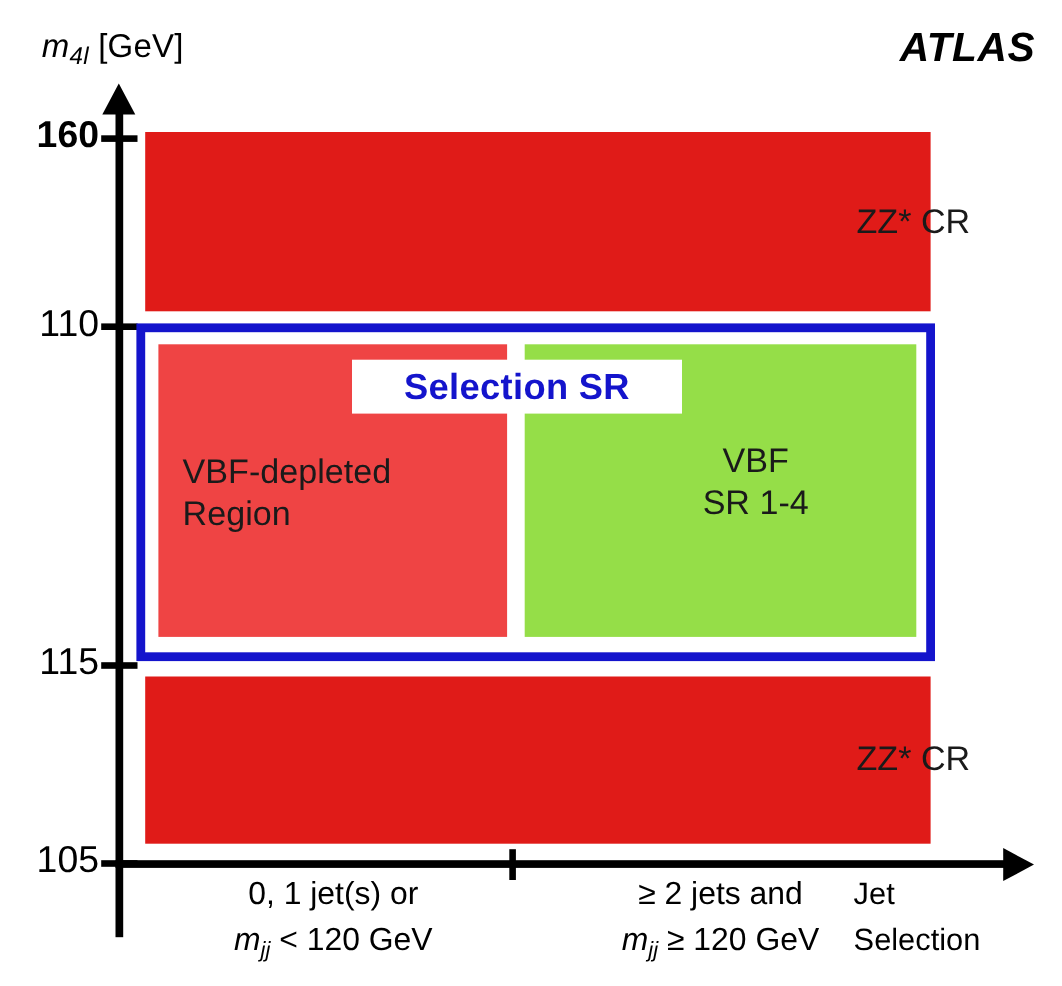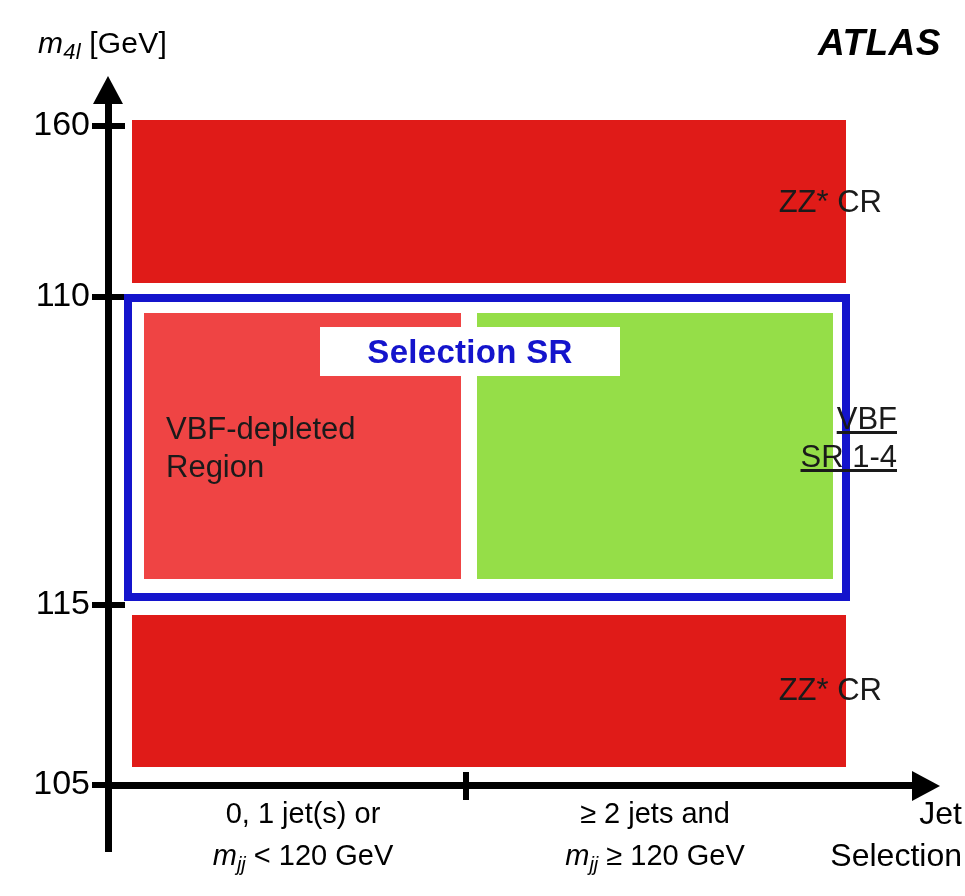--- a/index.html
+++ b/index.html
@@ -149,21 +149,21 @@
     left: 144px; top: 313px; width: 317px; height: 266px;
   }
   #vbf-depleted .region-label {
     left: 22px; top: 97px; width: 290px; text-align: left;
   }
 
   #vbf-sr {
     left: 477px; top: 313px; width: 356px; height: 266px;
   }
   #vbf-sr .region-label {
-    left: 0; top: 87px; width: 420px; text-align: right; text-decoration: underline;
+    left: 0; top: 87px; width: 420px; text-align: center;
   }
 
   
   #incl-banner {
     left: 320px;
     top: 327px;
     width: 300px;
     height: 49px;
     background: #ffffff;
     display: flex;
@@ -192,23 +192,23 @@
     top: 6px;
     margin-top: 37px;
   }
   #xcat-left  { left: 138px; top: 792px; width: 330px; }
   #xcat-right { left: 490px; top: 792px; width: 330px; }
 
   #xaxis-title {
     left: 776px;
     top: 792px;
     width: 186px;
-    font-size: 32px;
+    font-size: 28px;
     line-height: 42px;
-    text-align: right;
+    text-align: left;
     white-space: pre-line;
   }
 </style>
 </head>
 <body>
 
 <div id="stage">
 
   <div class="abs" id="ylabel">
     <span class="mvar">m</span><span class="sub">4l</span>
@@ -216,21 +216,21 @@
   </div>
 
   <div class="abs" id="atlas">ATLAS</div>
 
   <div class="abs" id="yaxis-line"></div>
   <div class="abs" id="yaxis-arrow"></div>
   <div class="abs" id="xaxis-line"></div>
   <div class="abs" id="xaxis-arrow"></div>
 
   <div class="abs ytick" style="top:123px;"></div>
-  <div class="abs ytick-label" style="top:106px;">160</div>
+  <div class="abs ytick-label" style="top:106px;font-weight:bold;">160</div>
 
   <div class="abs ytick" style="top:294px;"></div>
   <div class="abs ytick-label" style="top:277px;">110</div>
 
   <div class="abs ytick" style="top:602px;"></div>
   <div class="abs ytick-label" style="top:585px;">115</div>
 
   <div class="abs ytick" style="top:782px;"></div>
   <div class="abs ytick-label" style="top:765px;">105</div>
 

